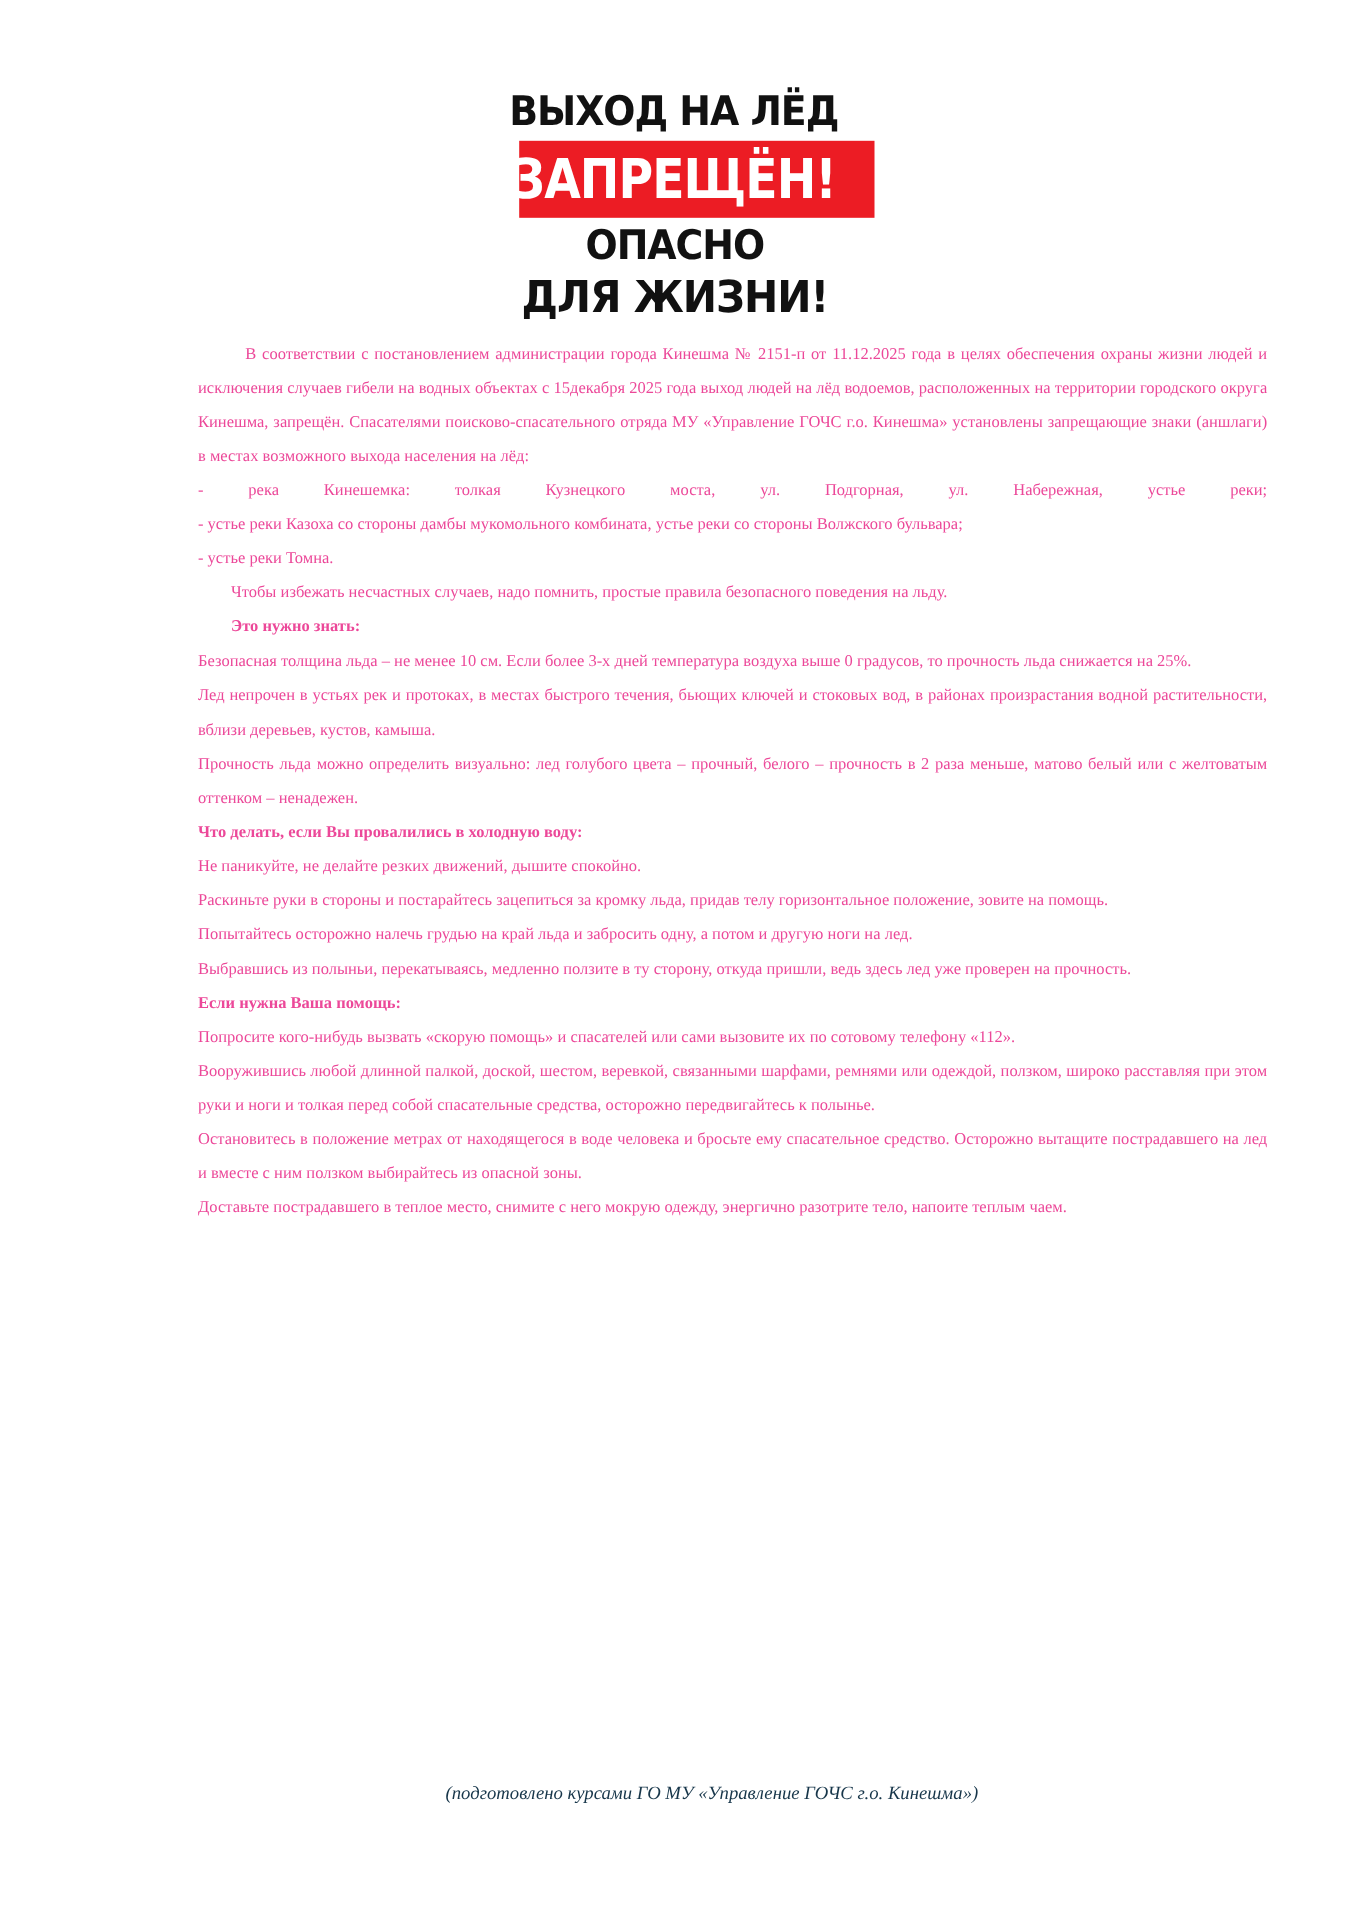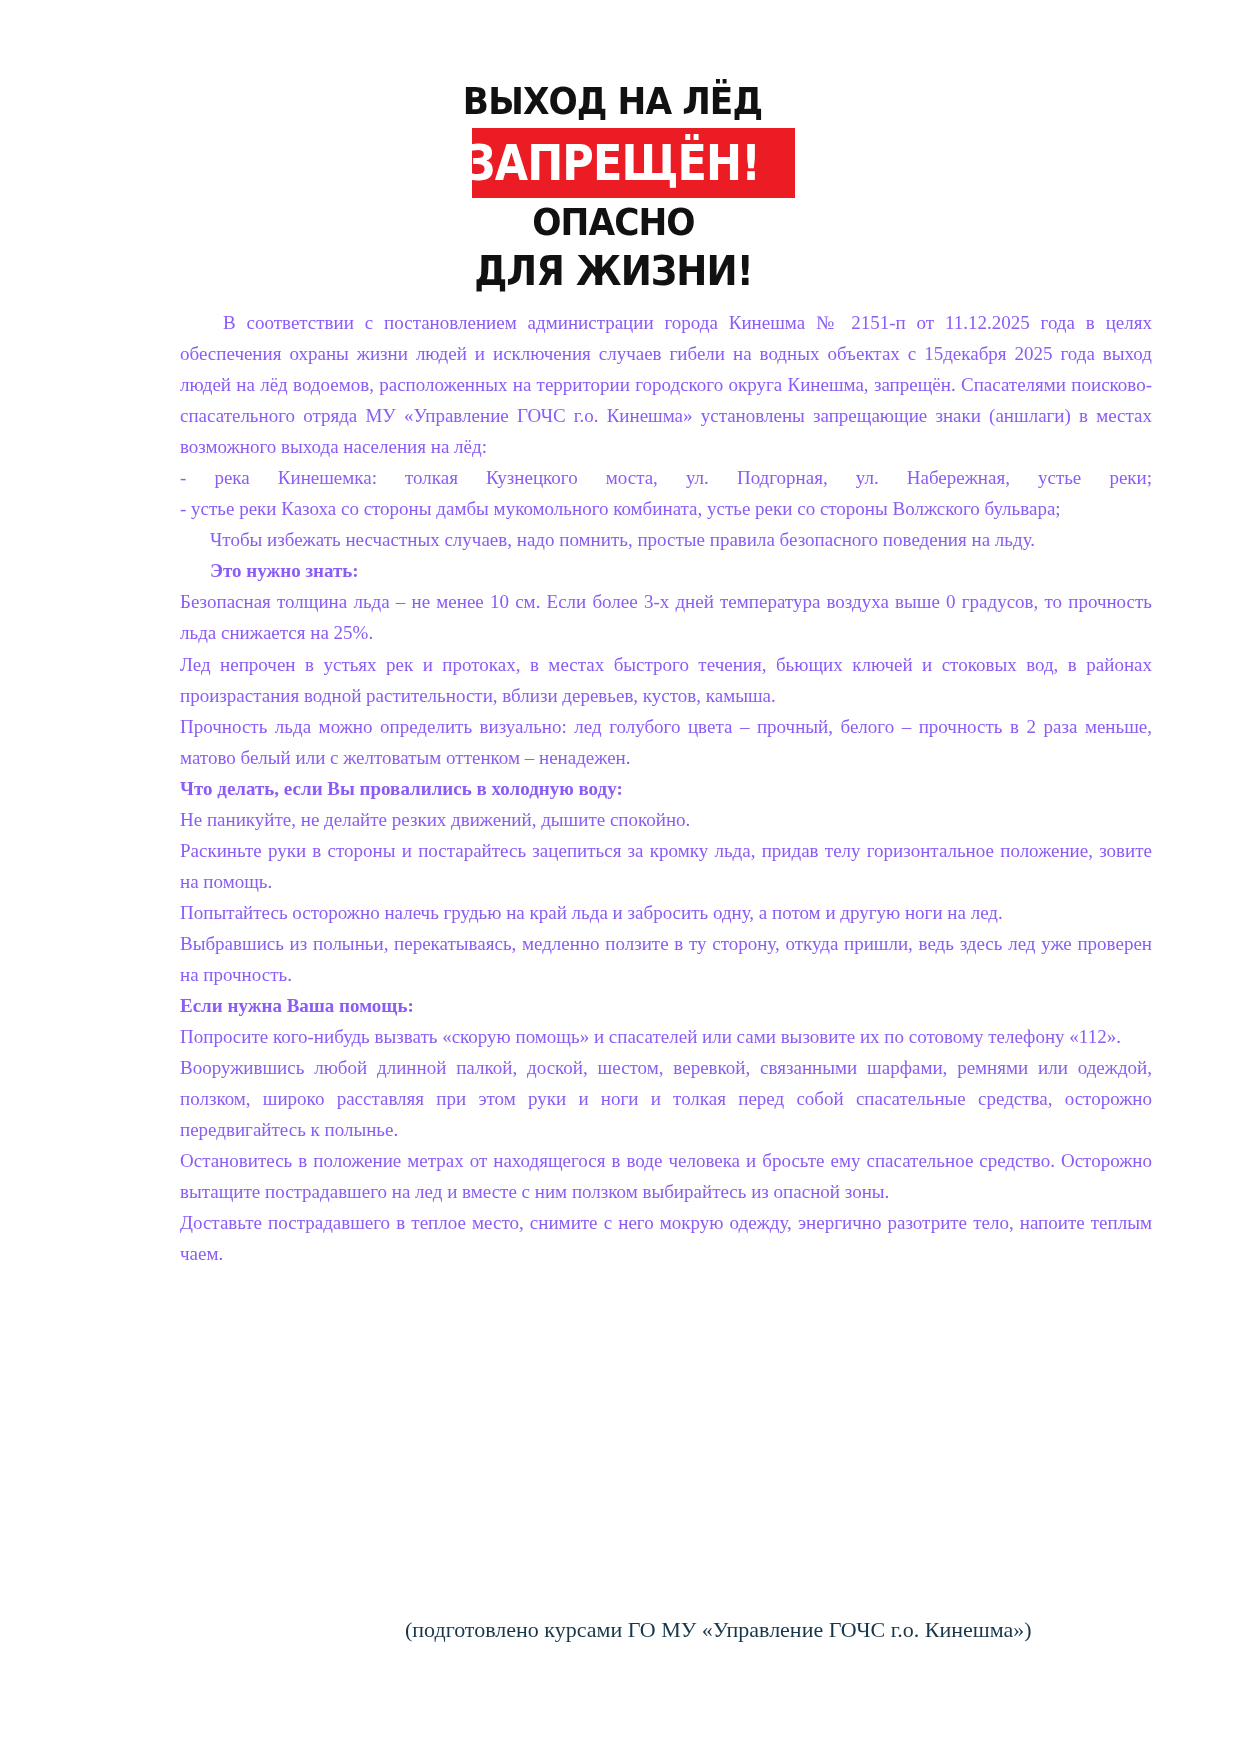--- a/index.html
+++ b/index.html
@@ -10,48 +10,49 @@
     .b-line { position: absolute; left: 0; width: 1241px; text-align: center;
       font-family: "DejaVu Sans", "Liberation Sans", sans-serif; font-weight: bold; color: #111;
       white-space: nowrap; letter-spacing: -1px; }
     .b1 { top: 80px; font-size: 37px; line-height: 44px; transform: scaleX(0.93); left: -8px; }
     .redbox { position: absolute; left: 472px; top: 128px; width: 323px; height: 70px; background: #ec1c24; }
     .b2 { top: 128px; font-size: 50px; line-height: 70px; color: #ffffff; transform: scaleX(0.86); left: -8px; }
     .b3 { top: 203px; font-size: 37px; line-height: 40px; transform: scaleX(0.93); left: -7px; }
     .b4 { top: 248px; font-size: 40px; line-height: 46px; transform: scaleX(0.93); left: -7px; }
 
     .body-text { position: absolute; left: 180px; top: 307px; width: 972px;
-      font-family: "Liberation Serif", "DejaVu Serif", serif; font-size: 19px; line-height: 31.05px; color: #8b5cf6; }
+      font-family: "Liberation Serif", "DejaVu Serif", serif; font-size: 15px; line-height: 31.05px; color: #ec4899; }
     .p { margin: 0; text-align: justify; text-align-last: left; }
     .p.justify-all { text-align-last: justify; }
     .ind1 { text-indent: 43px; }
     .ind2 { text-indent: 30px; }
     .bold { font-weight: bold; }
 
     .footer { position: absolute; left: 405px; top: 1615px; width: 760px;
-      font-family: "Liberation Serif", "DejaVu Serif", serif; font-size: 22px; line-height: 30px;
+      font-family: "Liberation Serif", "DejaVu Serif", serif; font-style: italic; font-size: 17px; line-height: 30px;
       color: #17364a; white-space: nowrap; }
   </style>
 </head>
 <body>
 
 <div class="page">
 
   <div class="banner">
     <div class="b-line b1">ВЫХОД НА ЛЁД</div>
     <div class="redbox" style="background: rgb(236, 28, 36);"></div>
     <div class="b-line b2">ЗАПРЕЩЁН!</div>
     <div class="b-line b3">ОПАСНО</div>
     <div class="b-line b4">ДЛЯ ЖИЗНИ!</div>
   </div>
 
   <div class="body-text">
     <p class="p ind1">В соответствии с постановлением администрации города Кинешма № 2151-п от 11.12.2025 года в целях обеспечения охраны жизни людей и исключения случаев гибели на водных объектах с 15декабря 2025 года выход людей на лёд водоемов, расположенных на территории  городского округа Кинешма, запрещён. Спасателями поисково-спасательного отряда МУ «Управление ГОЧС г.о. Кинешма» установлены запрещающие знаки (аншлаги) в местах возможного выхода населения на лёд:</p>
     <p class="p justify-all">- река Кинешемка:  толкая Кузнецкого моста, ул. Подгорная, ул. Набережная, устье реки;</p>
     <p class="p">- устье реки Казоха со стороны дамбы мукомольного комбината, устье реки со стороны Волжского бульвара;</p>
+    <p class="p">- устье реки Томна.</p>
     <p class="p ind2">Чтобы избежать несчастных случаев, надо помнить, простые правила безопасного поведения на льду.</p>
     <p class="p ind2 bold">Это нужно знать:</p>
     <p class="p">Безопасная толщина льда – не менее 10 см. Если более 3-х дней температура воздуха выше 0 градусов, то прочность льда снижается на 25%.</p>
     <p class="p">Лед непрочен в устьях рек и протоках, в местах быстрого течения, бьющих ключей и стоковых вод, в районах произрастания водной растительности, вблизи деревьев, кустов, камыша.</p>
     <p class="p">Прочность льда можно определить визуально: лед голубого цвета – прочный, белого – прочность в 2 раза меньше, матово белый или с желтоватым оттенком – ненадежен.</p>
     <p class="p bold">Что делать, если Вы провалились в холодную воду:</p>
     <p class="p">Не паникуйте, не делайте резких движений, дышите спокойно.</p>
     <p class="p">Раскиньте руки в стороны и постарайтесь зацепиться за кромку льда, придав телу горизонтальное положение, зовите на помощь.</p>
     <p class="p">Попытайтесь осторожно налечь грудью на край льда и забросить одну, а потом и другую ноги на лед.</p>
     <p class="p">Выбравшись из полыньи, перекатываясь, медленно ползите в ту сторону, откуда пришли, ведь здесь лед уже проверен на прочность.</p>

